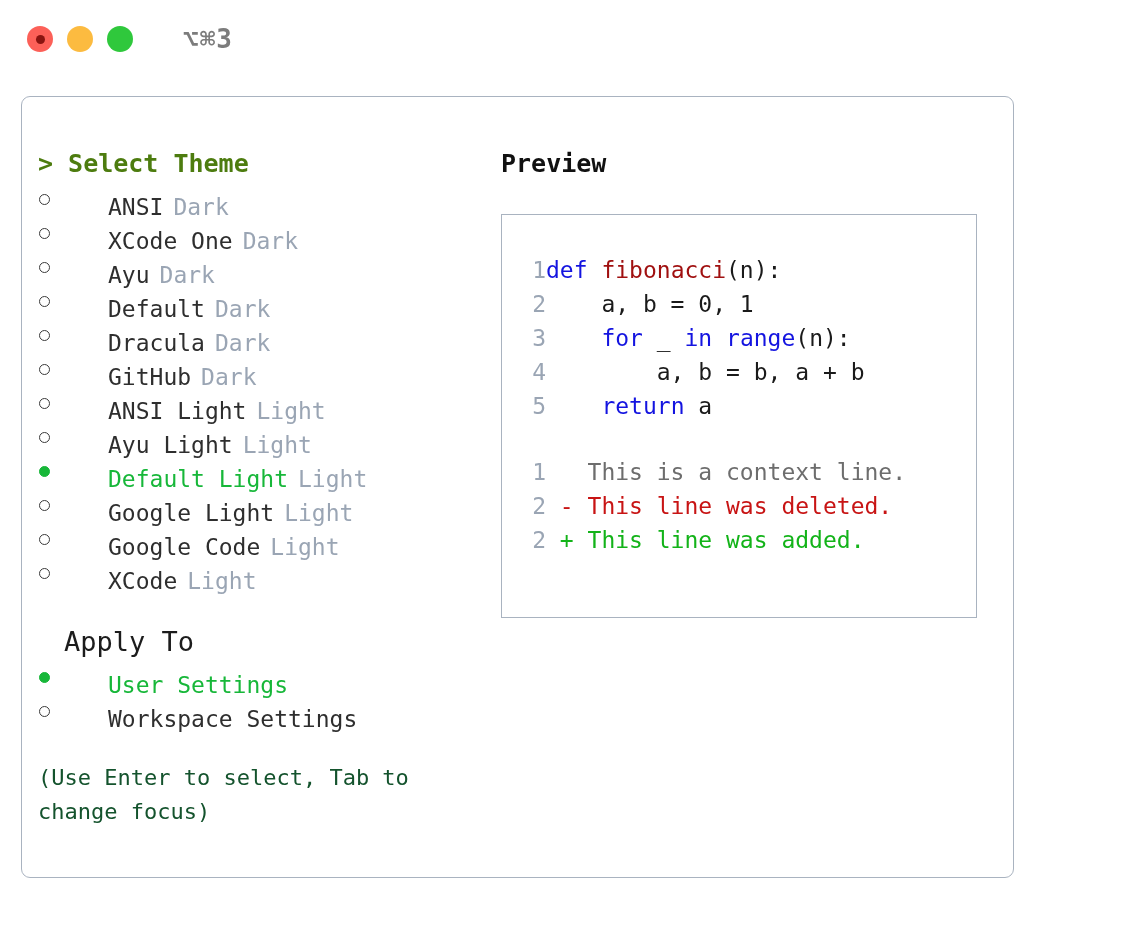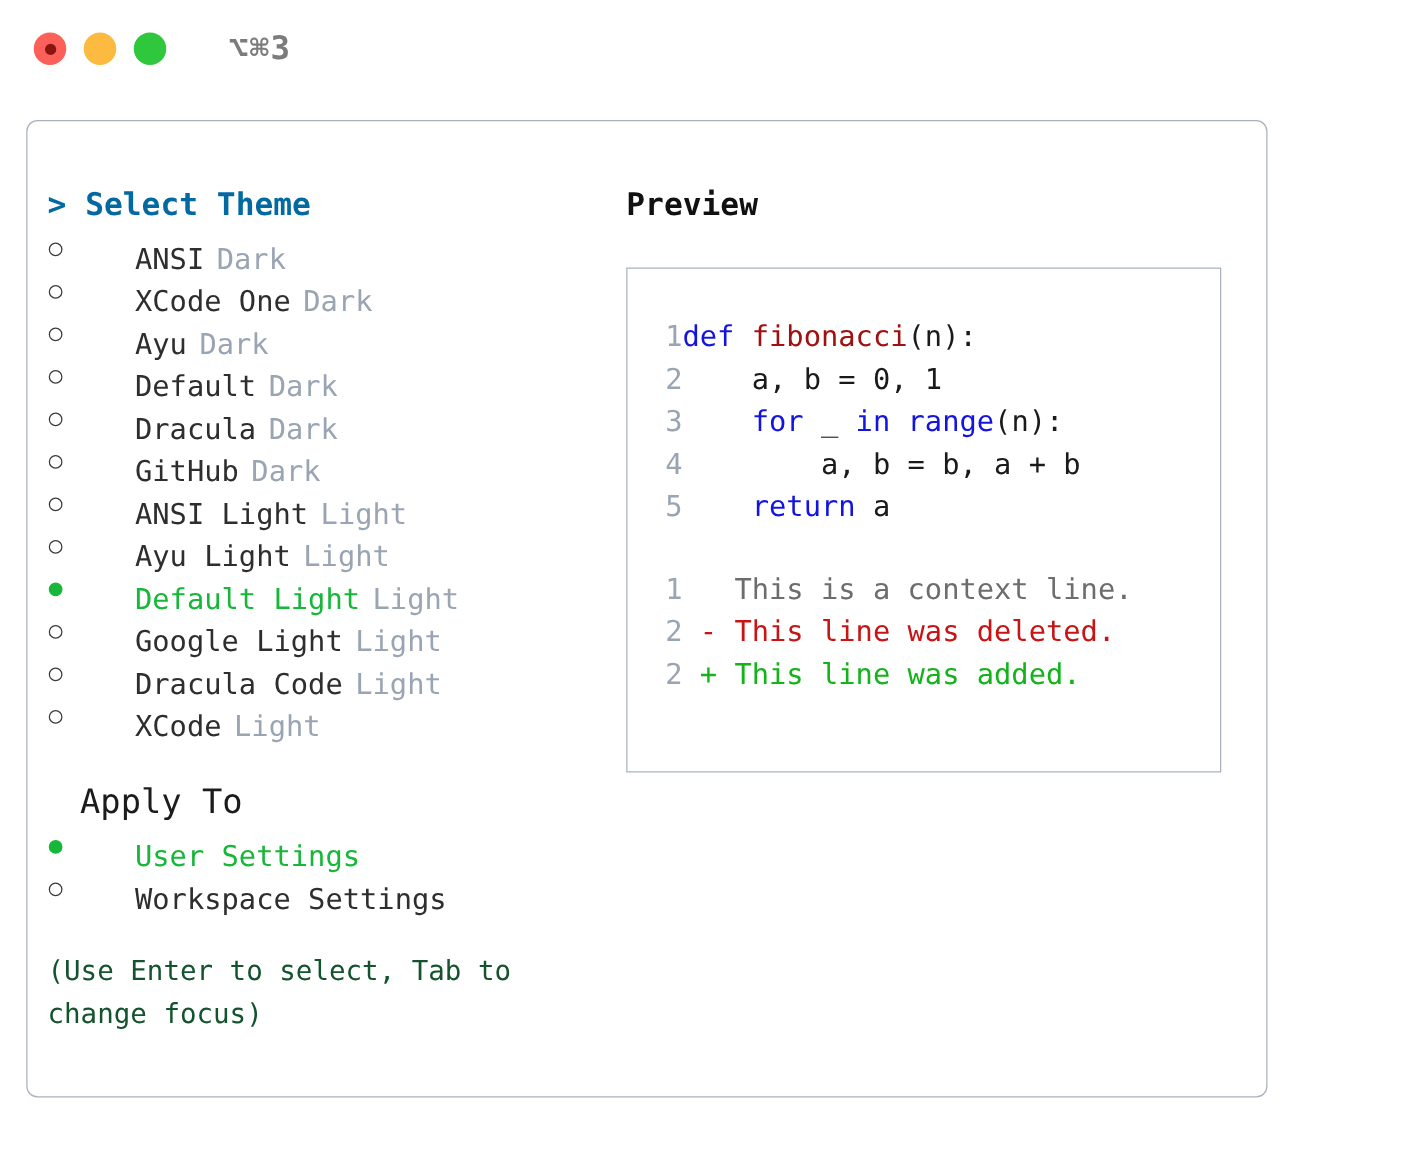--- a/index.html
+++ b/index.html
@@ -87,21 +87,21 @@
   
   .left-col {
     position: absolute;
     left: 16px;
     top: 50px;
     width: 460px;
   }
   .section-title {
     font-size: 25px;
     font-weight: bold;
-    color: #0369a1;
+    color: #4d7c0f;
     line-height: 34px;
     white-space: pre;
   }
   .opt-list { margin: 0; padding: 0; }
   .opt-row {
     display: flex;
     align-items: baseline;
     line-height: 34px;
     height: 34px;
     font-size: 23px;
@@ -230,21 +230,21 @@
             <div class="opt-row"><span class="bullet"></span><span class="opt-name">ANSI</span><span class="opt-tag">Dark</span></div>
             <div class="opt-row"><span class="bullet"></span><span class="opt-name">XCode One</span><span class="opt-tag">Dark</span></div>
             <div class="opt-row"><span class="bullet"></span><span class="opt-name">Ayu</span><span class="opt-tag">Dark</span></div>
             <div class="opt-row"><span class="bullet"></span><span class="opt-name">Default</span><span class="opt-tag">Dark</span></div>
             <div class="opt-row"><span class="bullet"></span><span class="opt-name">Dracula</span><span class="opt-tag">Dark</span></div>
             <div class="opt-row"><span class="bullet"></span><span class="opt-name">GitHub</span><span class="opt-tag">Dark</span></div>
             <div class="opt-row"><span class="bullet"></span><span class="opt-name">ANSI Light</span><span class="opt-tag">Light</span></div>
             <div class="opt-row"><span class="bullet"></span><span class="opt-name">Ayu Light</span><span class="opt-tag">Light</span></div>
             <div class="opt-row selected"><span class="bullet"></span><span class="opt-name">Default Light</span><span class="opt-tag">Light</span></div>
             <div class="opt-row"><span class="bullet"></span><span class="opt-name">Google Light</span><span class="opt-tag">Light</span></div>
-            <div class="opt-row"><span class="bullet"></span><span class="opt-name">Dracula Code</span><span class="opt-tag">Light</span></div>
+            <div class="opt-row"><span class="bullet"></span><span class="opt-name">Google Code</span><span class="opt-tag">Light</span></div>
             <div class="opt-row"><span class="bullet"></span><span class="opt-name">XCode</span><span class="opt-tag">Light</span></div>
           </div>
 
         <div class="apply-block">
           <div class="apply-header">Apply To</div>
           <div class="opt-list" id="apply-list">
               <div class="opt-row selected"><span class="bullet"></span><span class="opt-name">User Settings</span></div>
               <div class="opt-row"><span class="bullet"></span><span class="opt-name">Workspace Settings</span></div>
             </div>
         </div>

